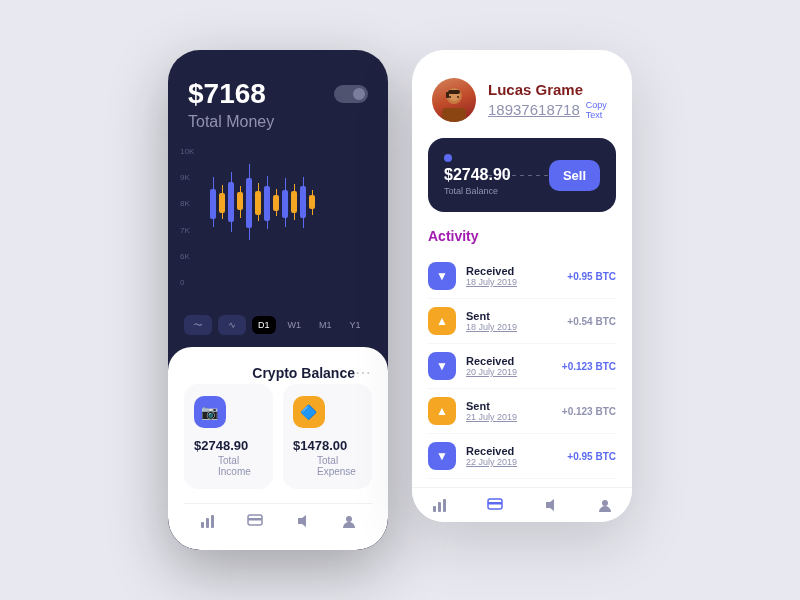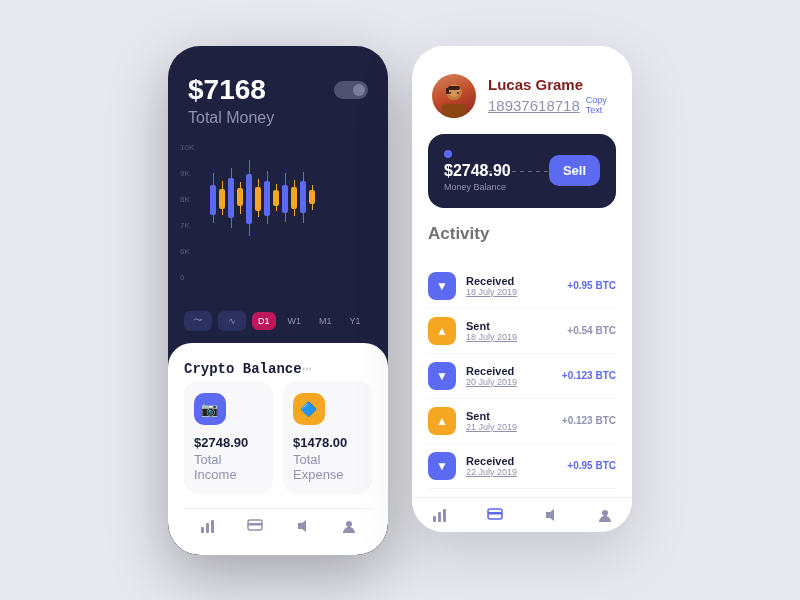--- a/index.html
+++ b/index.html
@@ -103,21 +103,21 @@
 
     .time-btn {
       color: #9092b0;
       font-size: 9px;
       padding: 4px 6px;
       border-radius: 6px;
       cursor: pointer;
     }
 
     .time-btn.active {
-      background: #be185d;
+      background: #000000;
       color: #fff;
     }
 
     .icon-btn {
       width: 28px;
       height: 20px;
       background: #2d3160;
       border-radius: 6px;
       display: flex;
       align-items: center;
@@ -127,24 +127,23 @@
     
     .crypto-balance-card {
       background: #fff;
       border-radius: 24px 24px 32px 32px;
       padding: 16px;
       flex: 1;
     }
 
     .crypto-balance-header {
       display: flex;
-      justify-content: flex-start;
+      justify-content: flex-end;
       align-items: center;
       margin-bottom: 2px;
-      font-family: Liberation Mono, monospace;
     }
 
     .crypto-balance-title {
       font-size: 14px;
       font-weight: 700;
       color: #1a1d3a;
     }
 
     .dots-icon {
       color: #ccc;
@@ -179,23 +178,24 @@
     .bc-icon.purple { background: #5b6af0; color: #fff; }
     .bc-icon.orange { background: #f5a623; color: #fff; }
 
     .bc-amount {
       font-size: 13px;
       font-weight: 700;
       color: #1a1d3a;
     }
 
     .bc-label {
-      font-size: 13px;
+      font-size: 10px;
       color: #9092b0;
       margin-top: 2px;
+      margin-left: 24px;
     }
 
     
     .bottom-nav {
       display: flex;
       justify-content: space-around;
       padding: 10px 0 4px;
       border-top: 1px solid #f0f0f5;
     }
 
@@ -330,24 +330,24 @@
       z-index: 1;
     }
 
     
     .activity-section {
       padding: 0 16px;
       flex: 1;
     }
 
     .activity-title {
-      font-size: 17px;
+      font-size: 14px;
       font-weight: 700;
-      color: #737373;
-      margin-bottom: 20px;
+      color: #a21caf;
+      margin-bottom: 10px;
     }
 
     .activity-item {
       display: flex;
       align-items: center;
       padding: 8px 0;
       border-bottom: 1px solid #f5f5f8;
       gap: 10px;
     }
 
@@ -581,21 +581,21 @@
           <span class="profile-id">18937618718</span>
           <span class="copy-text">Copy Text</span>
         </div>
       </div>
     </div>
 
     <div class="balance-dark-card">
       <div>
         <div class="balance-dot"></div>
         <div class="balance-dark-amount">$2748.90</div>
-        <div class="balance-dark-label">Money Balance</div>
+        <div class="balance-dark-label">Total Balance</div>
       </div>
       <button class="sell-btn">Sell</button>
     </div>
 
     <div class="activity-section">
       <div class="activity-title">Activity</div>
 
       <div class="activity-item">
         <div class="activity-icon received">▼</div>
         <div class="activity-info">

